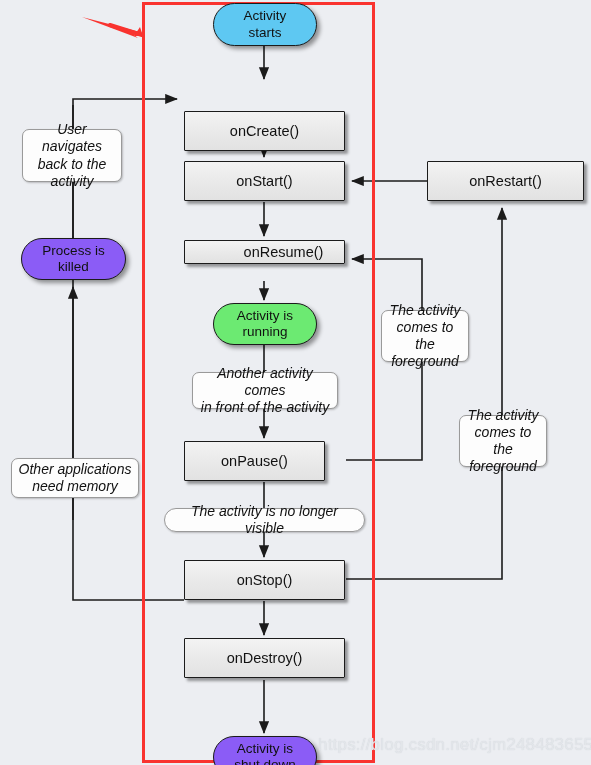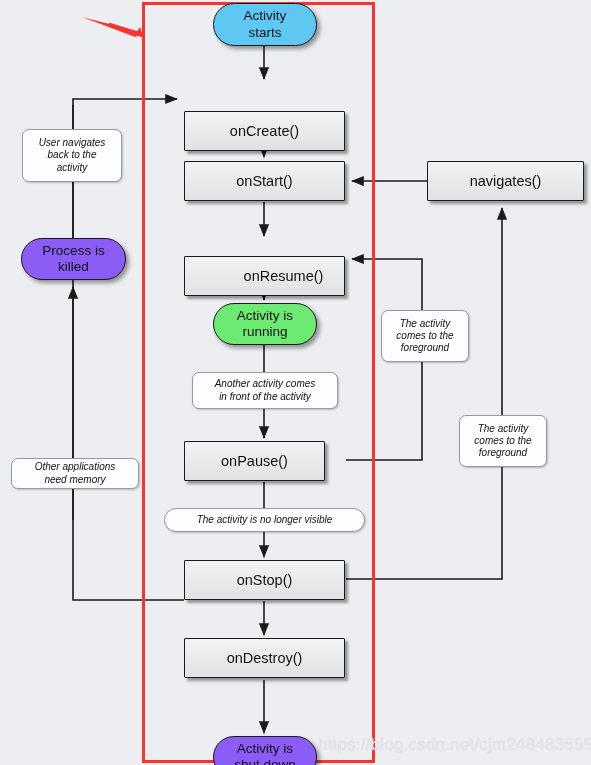--- a/index.html
+++ b/index.html
@@ -41,21 +41,21 @@
 
   .label{
     position:absolute;
     box-sizing:border-box;
     display:flex;align-items:center;justify-content:center;
     text-align:center;
     background:#fdfdfd;
     border:1px solid #9a9a9a;
     border-radius:7px;
     font-style:italic;
-    font-size:10px;
+    font-size:14px;
     line-height:1.22;
     color:#111;
     z-index:6;
     box-shadow:1px 1px 2px rgba(0,0,0,0.22);
     padding:2px 5px;
   }
   .label.oval{border-radius:999px;font-style:italic;}
 
   #redrect{
     position:absolute;
@@ -119,21 +119,21 @@
   </div>
 
   <div class="node proc" style="left:184px;top:83px;width:161px;height:40px;margin-top:28px;">
     <span>onCreate()</span>
   </div>
 
   <div class="node proc" style="left:184px;top:161px;width:161px;height:40px;">
     <span>onStart()</span>
   </div>
 
-  <div class="node proc" style="left:184px;top:256px;width:161px;height:40px;padding-left:38px;">
+  <div class="node proc" style="left:184px;top:240px;width:161px;height:24px;padding-left:38px;">
     <span>onResume()</span>
   </div>
 
   <div class="node pill run" style="left:213px;top:303px;width:104px;height:42px;">
     <span style="white-space:pre-line">Activity is
 running</span>
   </div>
 
   <div class="node proc" style="left:184px;top:441px;width:141px;height:40px;">
     <span>onPause()</span>
@@ -141,21 +141,21 @@
 
   <div class="node proc" style="left:184px;top:560px;width:161px;height:40px;">
     <span>onStop()</span>
   </div>
 
   <div class="node proc" style="left:184px;top:638px;width:161px;height:40px;">
     <span>onDestroy()</span>
   </div>
 
   <div class="node proc" style="left:427px;top:161px;width:157px;height:40px;">
-    <span>navigates()</span>
+    <span>onRestart()</span>
   </div>
 
   <div class="node pill red" style="left:213px;top:736px;width:104px;height:42px;">
     <span style="white-space:pre-line">Activity is
 shut down</span>
   </div>
 
   <div class="node pill red" style="left:21px;top:238px;width:105px;height:42px;">
     <span style="white-space:pre-line">Process is
 killed</span>
@@ -165,21 +165,21 @@
     <span style="white-space:pre-line">User navigates
 back to the
 activity</span>
   </div>
 
   <div class="label" style="left:192px;top:372px;width:146px;height:37px;">
     <span style="white-space:pre-line">Another activity comes
 in front of the activity</span>
   </div>
 
-  <div class="label" style="left:11px;top:458px;width:128px;height:31px;">
+  <div class="label" style="left:11px;top:458px;width:128px;height:40px;">
     <span style="white-space:pre-line">Other applications
 need memory</span>
   </div>
 
   <div class="label oval" style="left:164px;top:508px;width:201px;height:24px;">
     <span>The activity is no longer visible</span>
   </div>
 
   <div class="label" style="left:381px;top:310px;width:88px;height:52px;">
     <span style="white-space:pre-line">The activity

